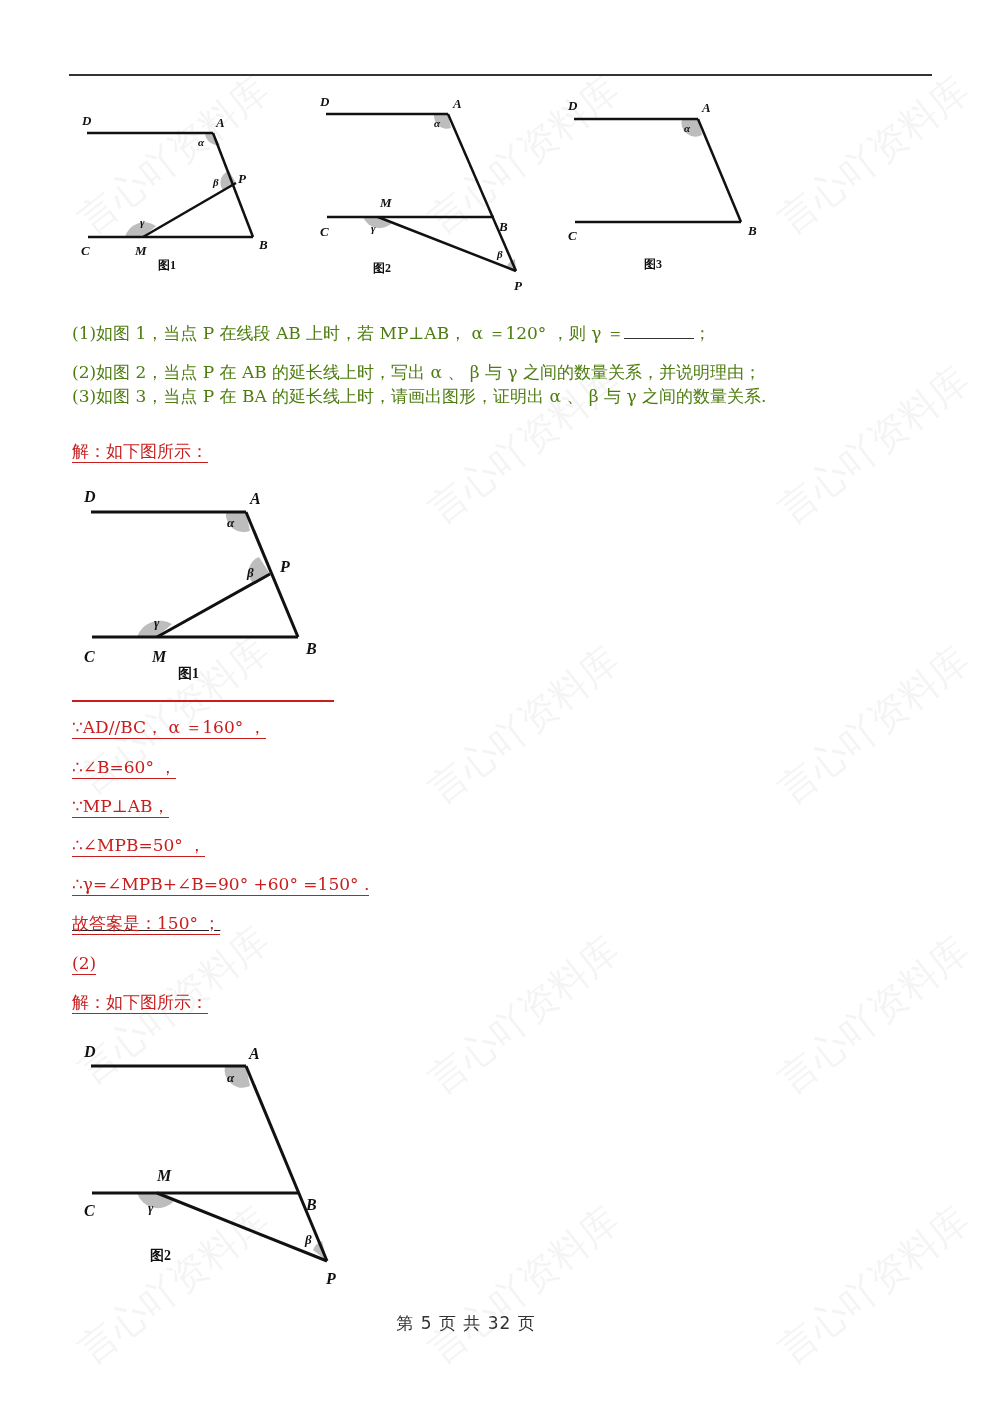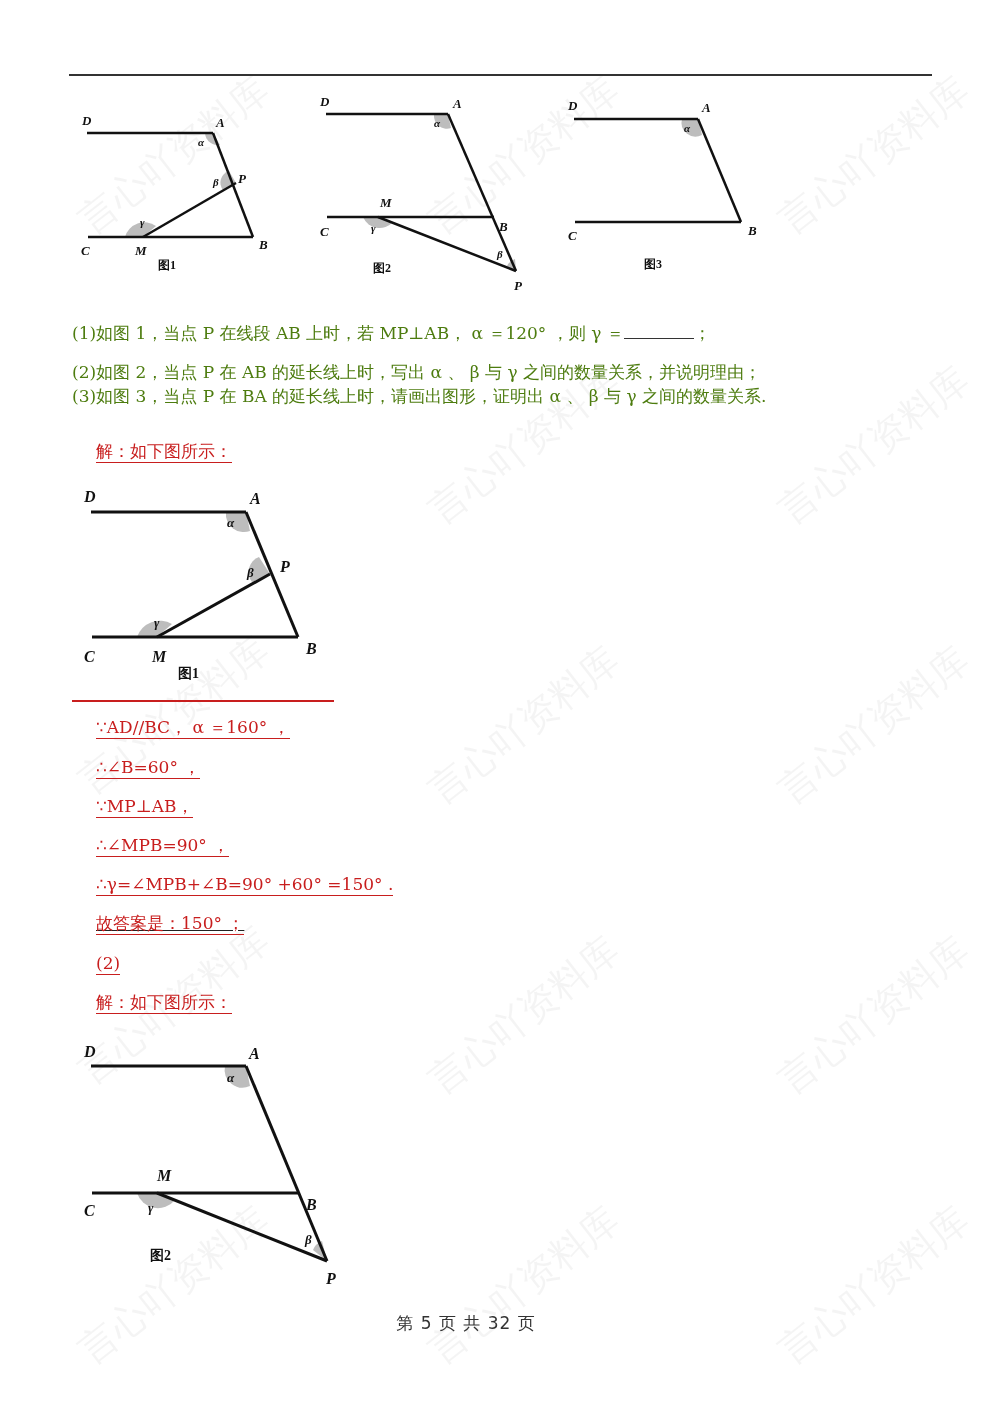--- a/index.html
+++ b/index.html
@@ -5,21 +5,21 @@
   html, body { margin: 0; padding: 0; background: #ffffff; }
   body { width: 1000px; height: 1415px; position: relative; overflow: hidden;
          font-family: "DejaVu Serif", "Liberation Serif", serif; color: #222; }
   .header-rule { position: absolute; left: 69px; top: 74px; width: 863px; height: 2px; background: #333; }
   .fig { position: absolute; }
   .fig svg { display: block; overflow: visible; }
   .fig svg text { font-family: "Liberation Serif", "DejaVu Serif", serif; font-style: italic; font-weight: bold; fill: #111; }
   .fig svg text.cap { font-style: normal; font-weight: bold; }
   .line { position: absolute; left: 72px; font-size: 17px; line-height: 22px; white-space: nowrap; }
   .q { color: #4d7c0f; }
-  .ans { color: #c81e1e; border-bottom: 1.5px solid #c81e1e; padding-bottom: 1px; margin-left: 24px; }
+  .ans { color: #c81e1e; border-bottom: 1.5px solid #c81e1e; padding-bottom: 1px; }
   .blank { display: inline-block; width: 70px; border-bottom: 1.5px solid #333; height: 16px; vertical-align: baseline; }
   .red-rule { position: absolute; left: 72px; top: 700px; width: 262px; height: 1.5px; background: #c81e1e; }
   .footer { position: absolute; top: 1312px; left: 0; width: 932px; text-align: center; font-size: 17px;
             font-family: "DejaVu Sans", "Liberation Sans", sans-serif; color: #333; letter-spacing: 1px; }
   .wm { position: absolute; font-size: 38px; color: rgba(0,0,0,0.045); transform: rotate(-38deg);
         font-family: "DejaVu Sans", sans-serif; white-space: nowrap; pointer-events: none; }
 </style>
 </head>
 <body>
 
@@ -127,21 +127,21 @@
     <text x="154" y="627" font-size="13">γ</text>
     <text class="cap" x="178" y="678" font-size="14">图1</text>
   </svg>
 </div>
 
 <div class="red-rule"></div>
 
 <div class="line" style="top:716px;"><span class="ans">∵AD//BC， α ＝160° ，</span></div>
 <div class="line" style="top:756px;"><span class="ans">∴∠B=60° ，</span></div>
 <div class="line" style="top:795px;"><span class="ans">∵MP⊥AB，</span></div>
-<div class="line" style="top:834px;"><span class="ans">∴∠MPB=90° ，</span></div>
+<div class="line" style="top:834px;"><span class="ans">∴∠MPB=50° ，</span></div>
 <div class="line" style="top:873px;"><span class="ans">∴γ=∠MPB+∠B=90° +60° =150° .</span></div>
 <div class="line" style="top:912px;text-decoration:underline;"><span class="ans">故答案是：150° ；</span></div>
 <div class="line" style="top:952px;"><span class="ans">(2)</span></div>
 <div class="line" style="top:991px;"><span class="ans">解：如下图所示：</span></div>
 
 <div class="fig" style="left:0;top:0;">
   <svg width="1000" height="1300">
     <path d="M225,1066 A18,18 0 0 0 250,1086 L246,1066 Z" fill="#bdbdbd"></path>
     <path d="M137,1193 A22,22 0 0 0 175,1200 L157,1193 Z" fill="#bdbdbd"></path>
     <path d="M313,1250 A16,16 0 0 1 322,1241 L327,1261 Z" fill="#bdbdbd"></path>

